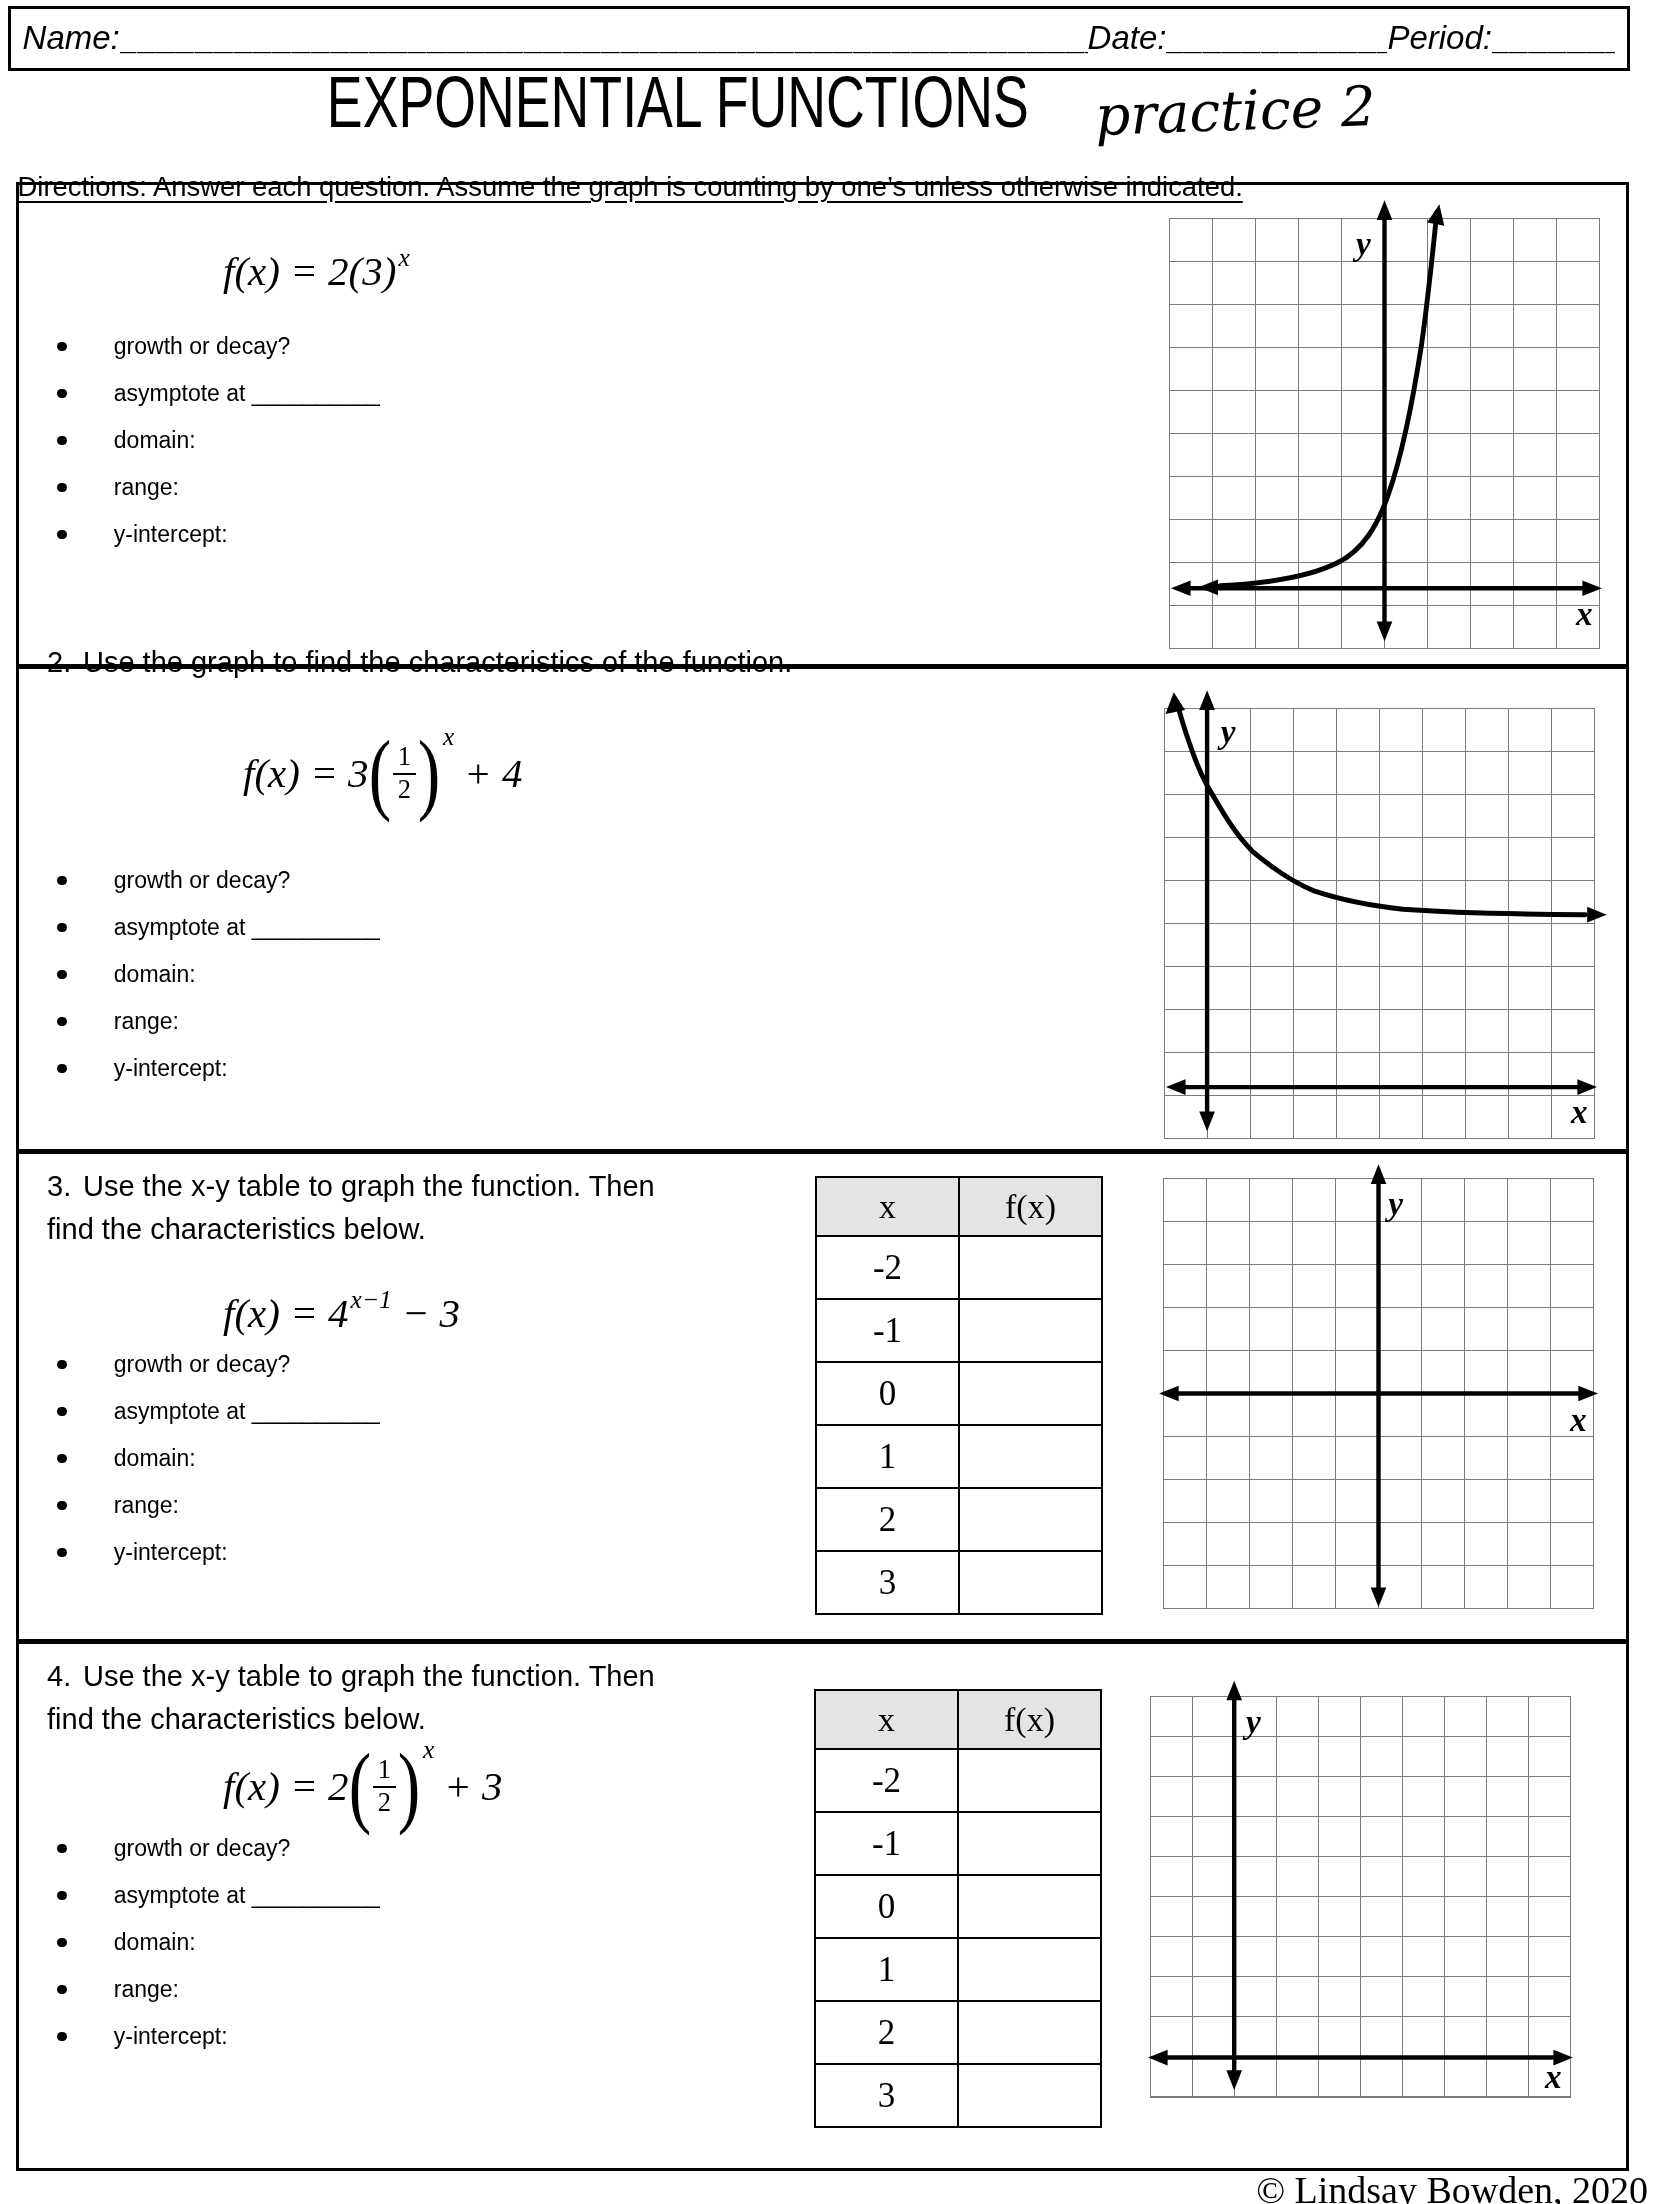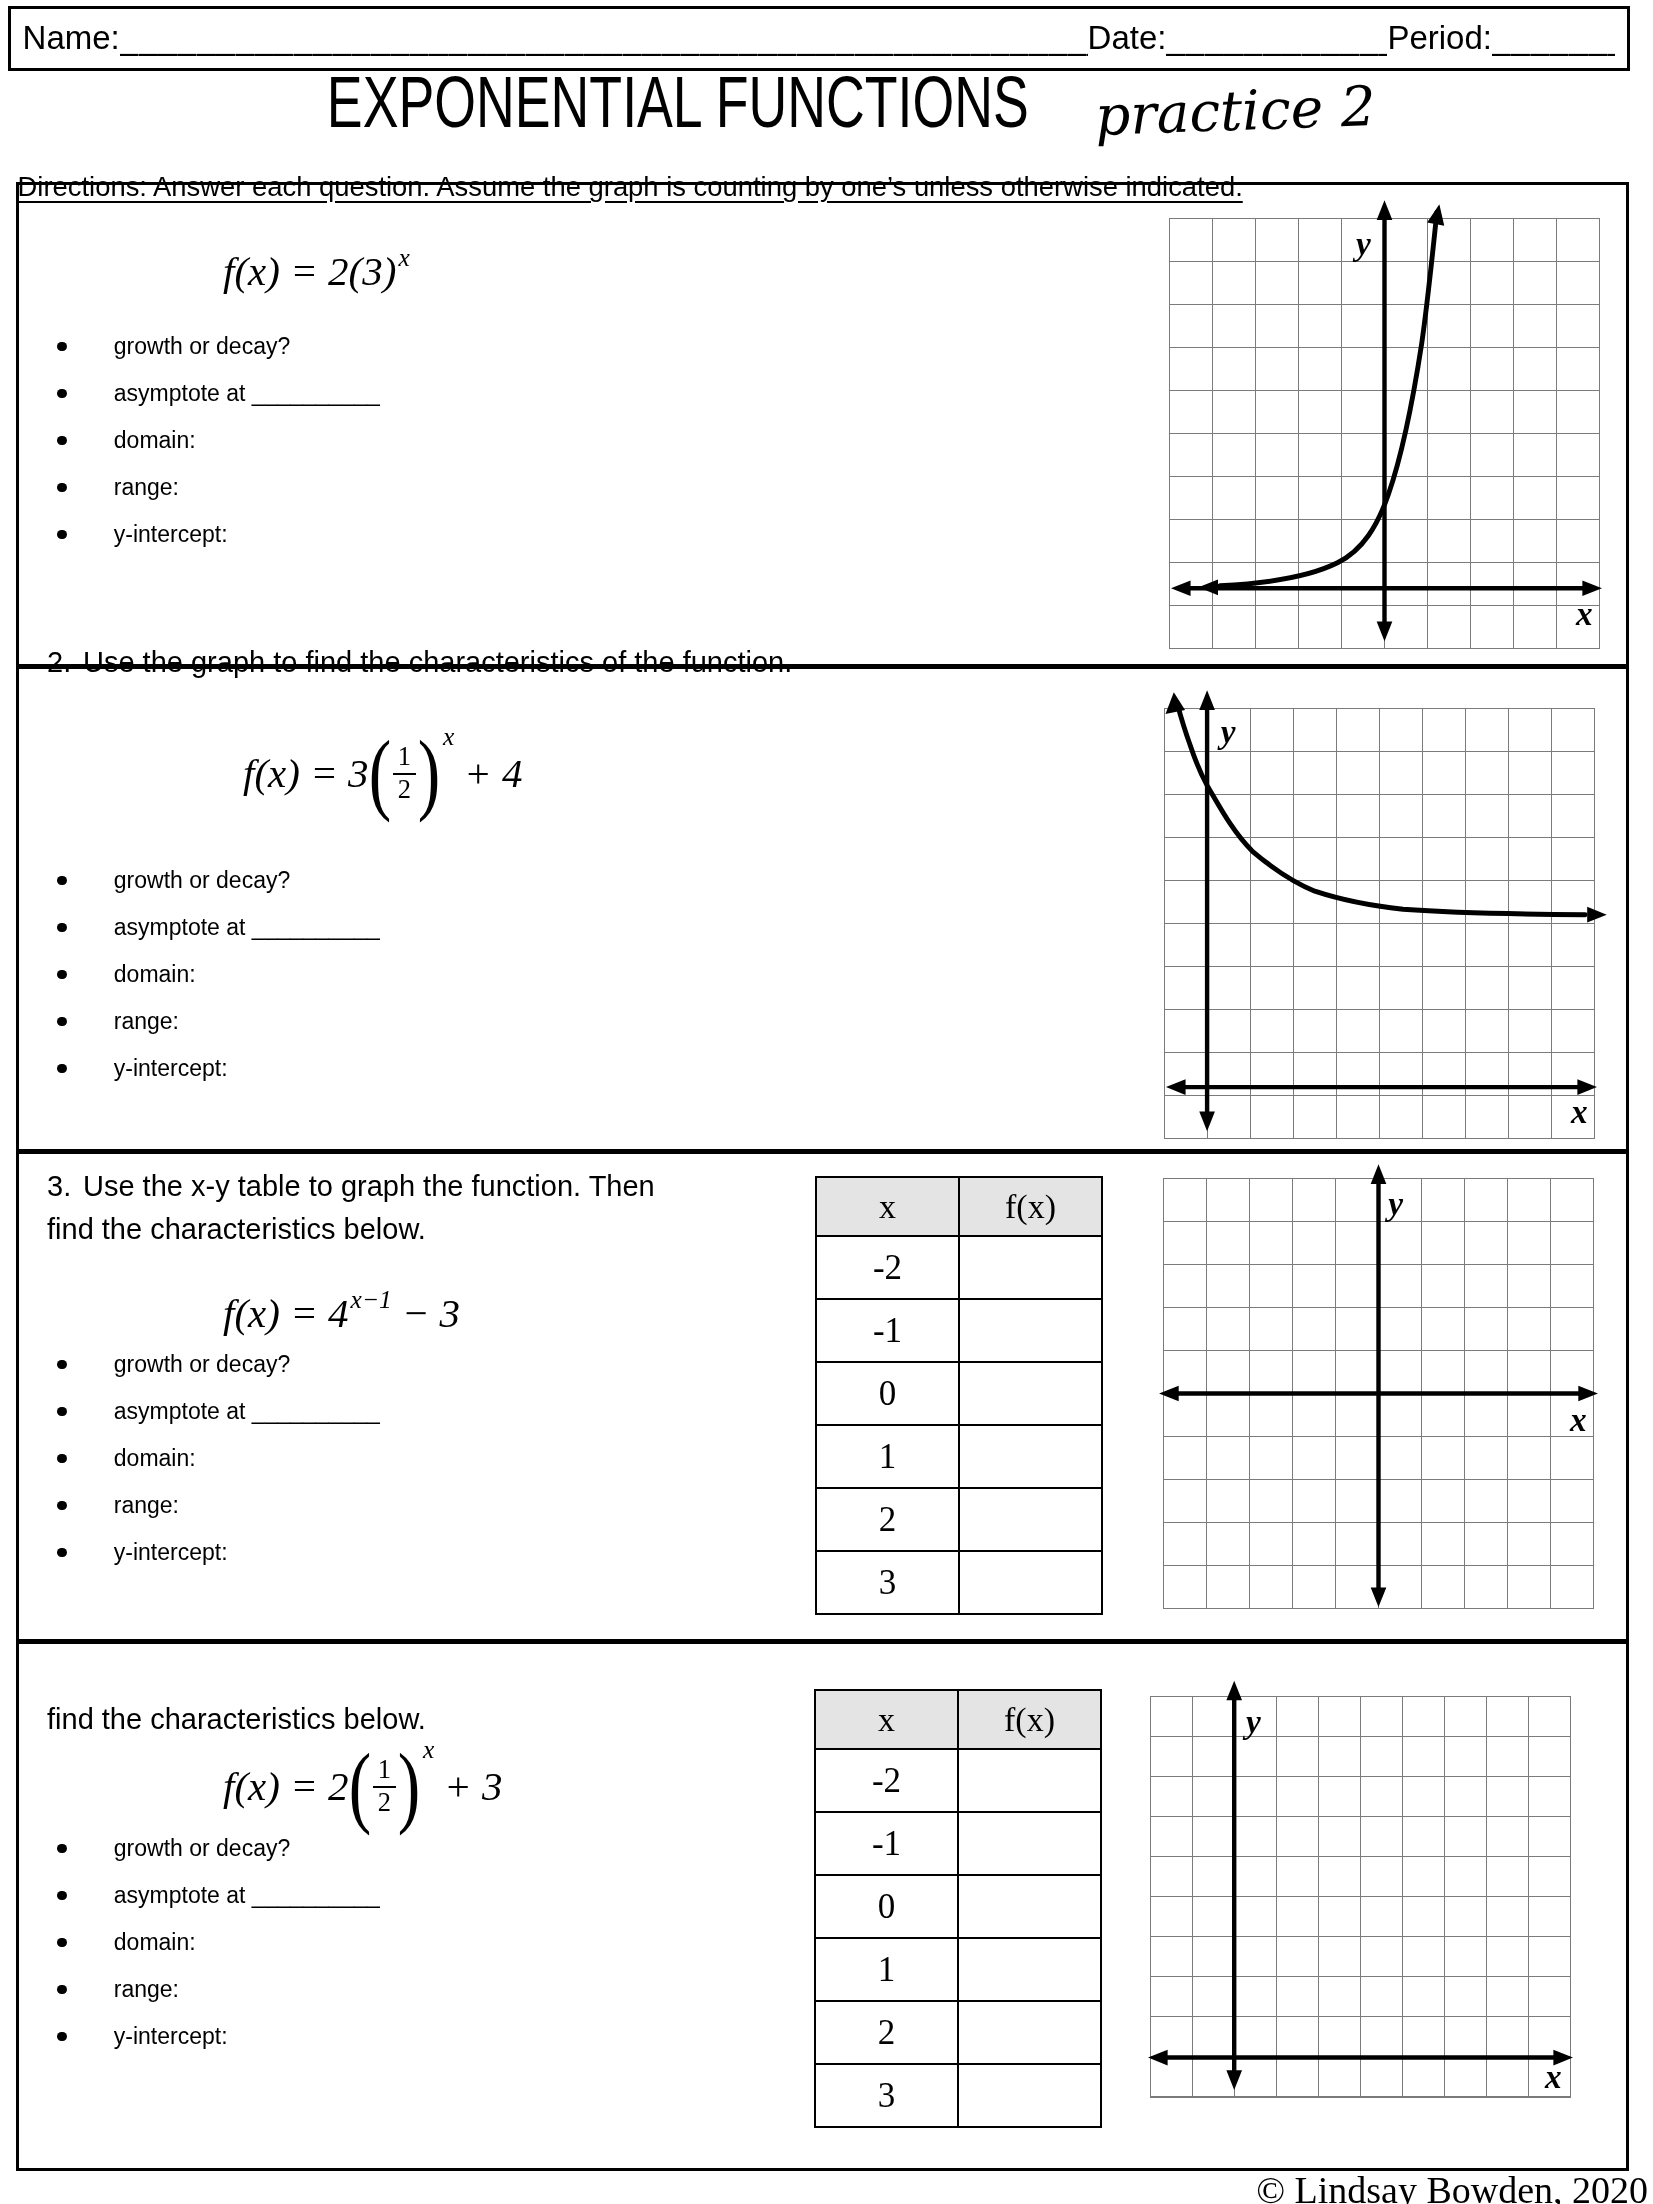--- a/index.html
+++ b/index.html
@@ -2,21 +2,21 @@
 <html><head>
 <meta charset="utf-8">
 <style>
   html,body{margin:0;padding:0;background:#fff;}
   .page{position:relative;width:1654px;height:2204px;background:#ffffff;color:#000;
         font-family:"Liberation Sans",sans-serif;overflow:hidden;}
 
   
   .header-box{position:absolute;left:7.8px;top:5.9px;width:1622px;height:65px;border:3.9px solid #000;
               display:flex;align-items:center;padding:0 11.8px;font-size:33px;box-sizing:border-box;}
-  .hgroup{display:flex;align-items:flex-start;white-space:nowrap;}
+  .hgroup{display:flex;align-items:flex-start;white-space:nowrap;font-style:italic;}
   .hgroup .lbl{flex:none;}
   .hline{overflow:hidden;white-space:nowrap;letter-spacing:1px;}
   .hg-name{flex:1;min-width:0;}
   .hg-name .hline{flex:1;}
   .hg-date .hline{max-width:221px;}
   .hg-period .hline{max-width:123px;}
 
   
   .title{position:absolute;left:0;top:74px;width:100%;text-align:center;white-space:nowrap;}
   .title-main{display:inline-block;font-size:61px;letter-spacing:0px;transform:scaleY(1.18) scaleX(0.88);
@@ -282,20 +282,23 @@
       <polygon class="ah" points="-4,220 16,212 16,228"></polygon>
       <polygon class="ah" points="444,220 424,212 424,228"></polygon>
       <line class="axis" x1="220" y1="2" x2="220" y2="420"></line>
       <polygon class="ah" points="220,-14 212,6 228,6"></polygon>
       <polygon class="ah" points="220,438 212,418 228,418"></polygon>
       <text class="axlabel" x="230" y="38" text-anchor="start">y</text>
       <text class="axlabel" x="424" y="258" text-anchor="middle">x</text>
     </svg>
   </div>
 
+  <div class="qline" style="left:47px;top:1660px;">
+    <span class="qnum qgap">4.</span><span>Use the x-y table to graph the function. Then</span>
+  </div>
   <div class="qline" style="left:47px;top:1703px;">
     <span>find the characteristics below.</span>
   </div>
   <div class="eq eq2" style="left:223px;top:1733px;">
     <span>f(x) = 2</span>
     <span class="bigp">(</span>
     <span class="frac">
       <span class="num">1</span>
       <span class="den">2</span>
     </span>

